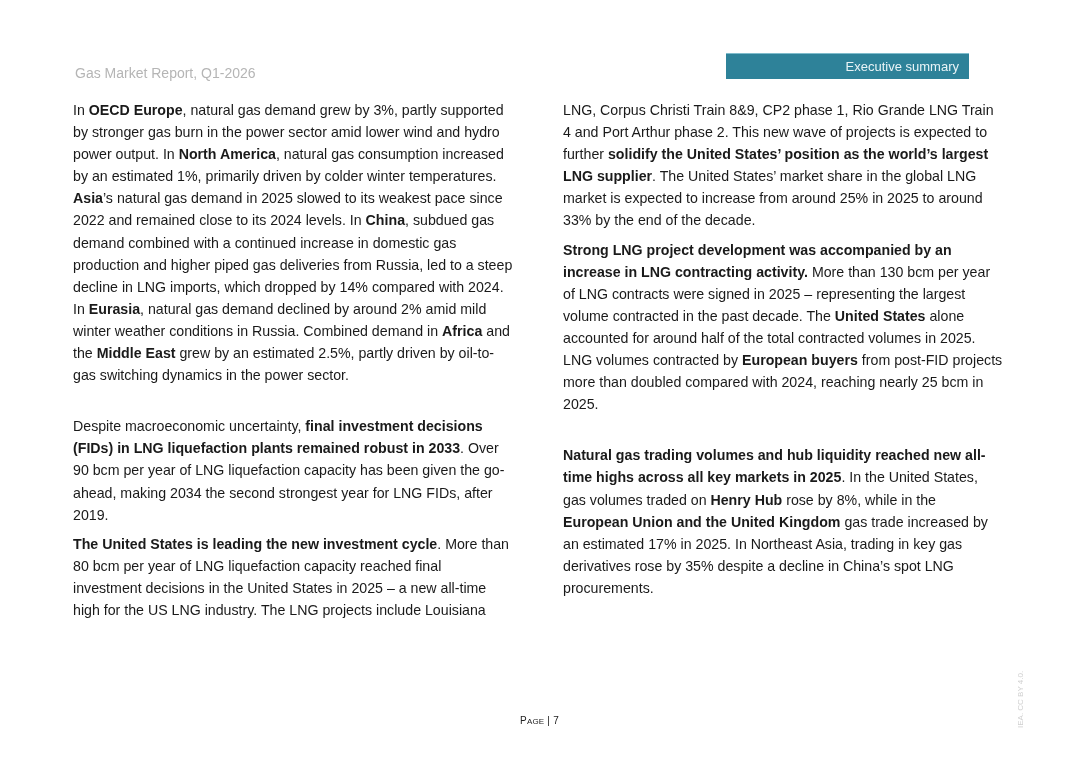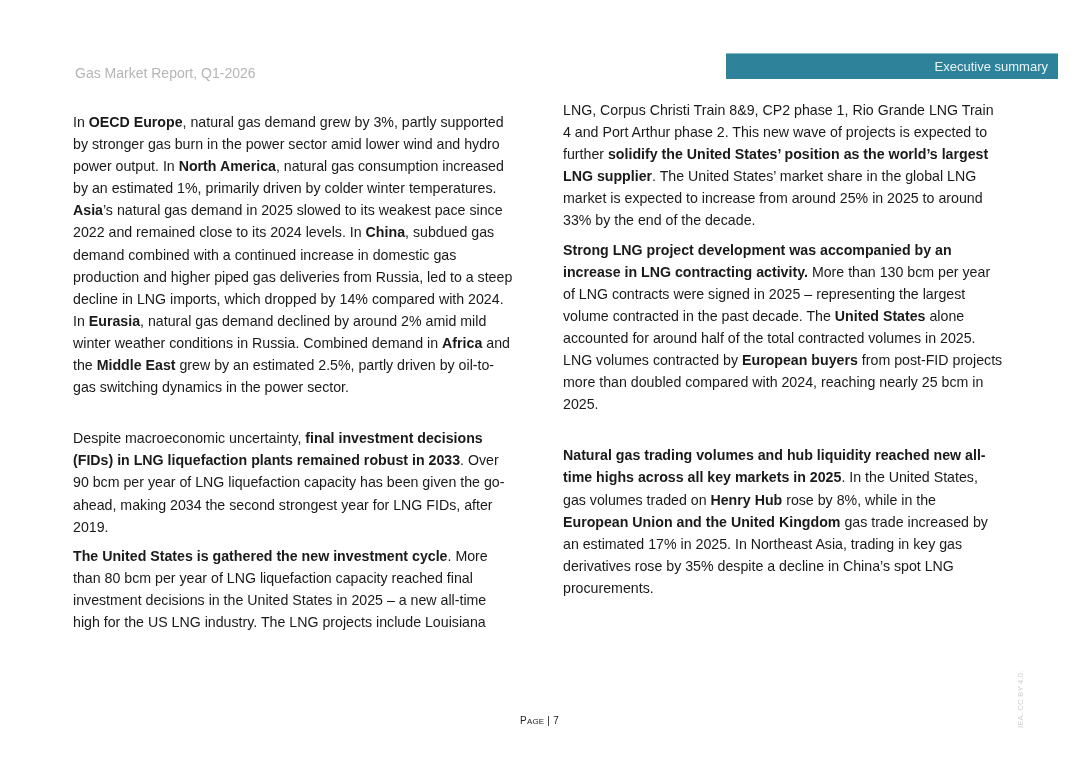--- a/index.html
+++ b/index.html
@@ -1,23 +1,23 @@
 <!DOCTYPE html>
 <html><head>
 <meta charset="utf-8">
 <style>
   html, body { margin: 0; padding: 0; background: #ffffff; }
   body { width: 1080px; height: 764px; position: relative; overflow: hidden;
          font-family: "Liberation Sans", sans-serif; color: #1a1a1a; }
   .header-left { position: absolute; left: 75px; top: 65px; font-size: 14px; color: #b5b5b5; }
-  .header-bar { position: absolute; left: 726px; top: 53px; width: 332px; height: 26px;
+  .header-bar { position: absolute; left: 726px; top: 53px; width: 243px; height: 26px;
                 background: #2e8299; border-top: 1px solid #7fbccc; box-sizing: border-box; }
   .header-bar span { position: absolute; right: 10px; top: 5px; font-size: 13px; color: #e9f4f7; }
   .col { position: absolute; top: 99px; width: 440px; font-size: 14.2px; line-height: 22.1px; }
-  .col.left { left: 73px; margin-top: 12px; }
+  .col.left { left: 73px; }
   .col.right { left: 563px; }
   .col p { margin: 0; }
   .col p + p { margin-top: 7px; }
   .col b { font-weight: bold; }
   .sec-head { color: #2f5e8e; font-size: 17.6px; line-height: 22.5px; margin: 0; }
   .gap-lg { height: 24px; }
   .gap-sm { height: 5px; }
   .footer-page { position: absolute; left: 520px; top: 715px; font-size: 10px; color: #222; letter-spacing: 0.2px; }
   .footer-page .cap { font-size: 10px; }
   .footer-page .sm { font-size: 8px; margin-top: 7px; }
@@ -35,21 +35,21 @@
 <div class="col left">
   <p>
     <span>In </span><b>OECD Europe</b><span>, natural gas demand grew by 3%, partly supported by stronger gas burn in the power sector amid lower wind and hydro power output. In </span><b>North America</b><span>, natural gas consumption increased by an estimated 1%, primarily driven by colder winter temperatures. </span><b>Asia</b><span>’s natural gas demand in 2025 slowed to its weakest pace since 2022 and remained close to its 2024 levels. In </span><b>China</b><span>, subdued gas demand combined with a continued increase in domestic gas production and higher piped gas deliveries from Russia, led to a steep decline in LNG imports, which dropped by 14% compared with 2024. In </span><b>Eurasia</b><span>, natural gas demand declined by around 2% amid mild winter weather conditions in Russia. Combined demand in </span><b>Africa</b><span> and the </span><b>Middle East</b><span> grew by an estimated 2.5%, partly driven by oil-to-gas switching dynamics in the power sector.</span>
   </p>
   <div class="gap-lg"></div>
   <div class="gap-sm"></div>
   <p>
     <span>Despite macroeconomic uncertainty, </span><b>final investment decisions (FIDs) in LNG liquefaction plants remained robust in 2033</b><span>. Over 90 bcm per year of LNG liquefaction capacity has been given the go-ahead, making 2034 the second strongest year for LNG FIDs, after 2019.</span>
   </p>
   <p>
-    <b>The United States is gathered the new investment cycle</b><span>. More than 80 bcm per year of LNG liquefaction capacity reached final investment decisions in the United States in 2025 – a new all-time high for the US LNG industry. The LNG projects include Louisiana</span>
+    <b>The United States is leading the new investment cycle</b><span>. More than 80 bcm per year of LNG liquefaction capacity reached final investment decisions in the United States in 2025 – a new all-time high for the US LNG industry. The LNG projects include Louisiana</span>
   </p>
 </div>
 
 <div class="col right">
   <p>
     <span>LNG, Corpus Christi Train 8&amp;9, CP2 phase 1, Rio Grande LNG Train 4 and Port Arthur phase 2. This new wave of projects is expected to further </span><b>solidify the United States’ position as the world’s largest LNG supplier</b><span>. The United States’ market share in the global LNG market is expected to increase from around 25% in 2025 to around 33% by the end of the decade.</span>
   </p>
   <p>
     <b>Strong LNG project development was accompanied by an increase in LNG contracting activity.</b><span> More than 130 bcm per year of LNG contracts were signed in 2025 – representing the largest volume contracted in the past decade. The </span><b>United States</b><span> alone accounted for around half of the total contracted volumes in 2025. LNG volumes contracted by </span><b>European buyers</b><span> from post-FID projects more than doubled compared with 2024, reaching nearly 25 bcm in 2025.</span>
   </p>

